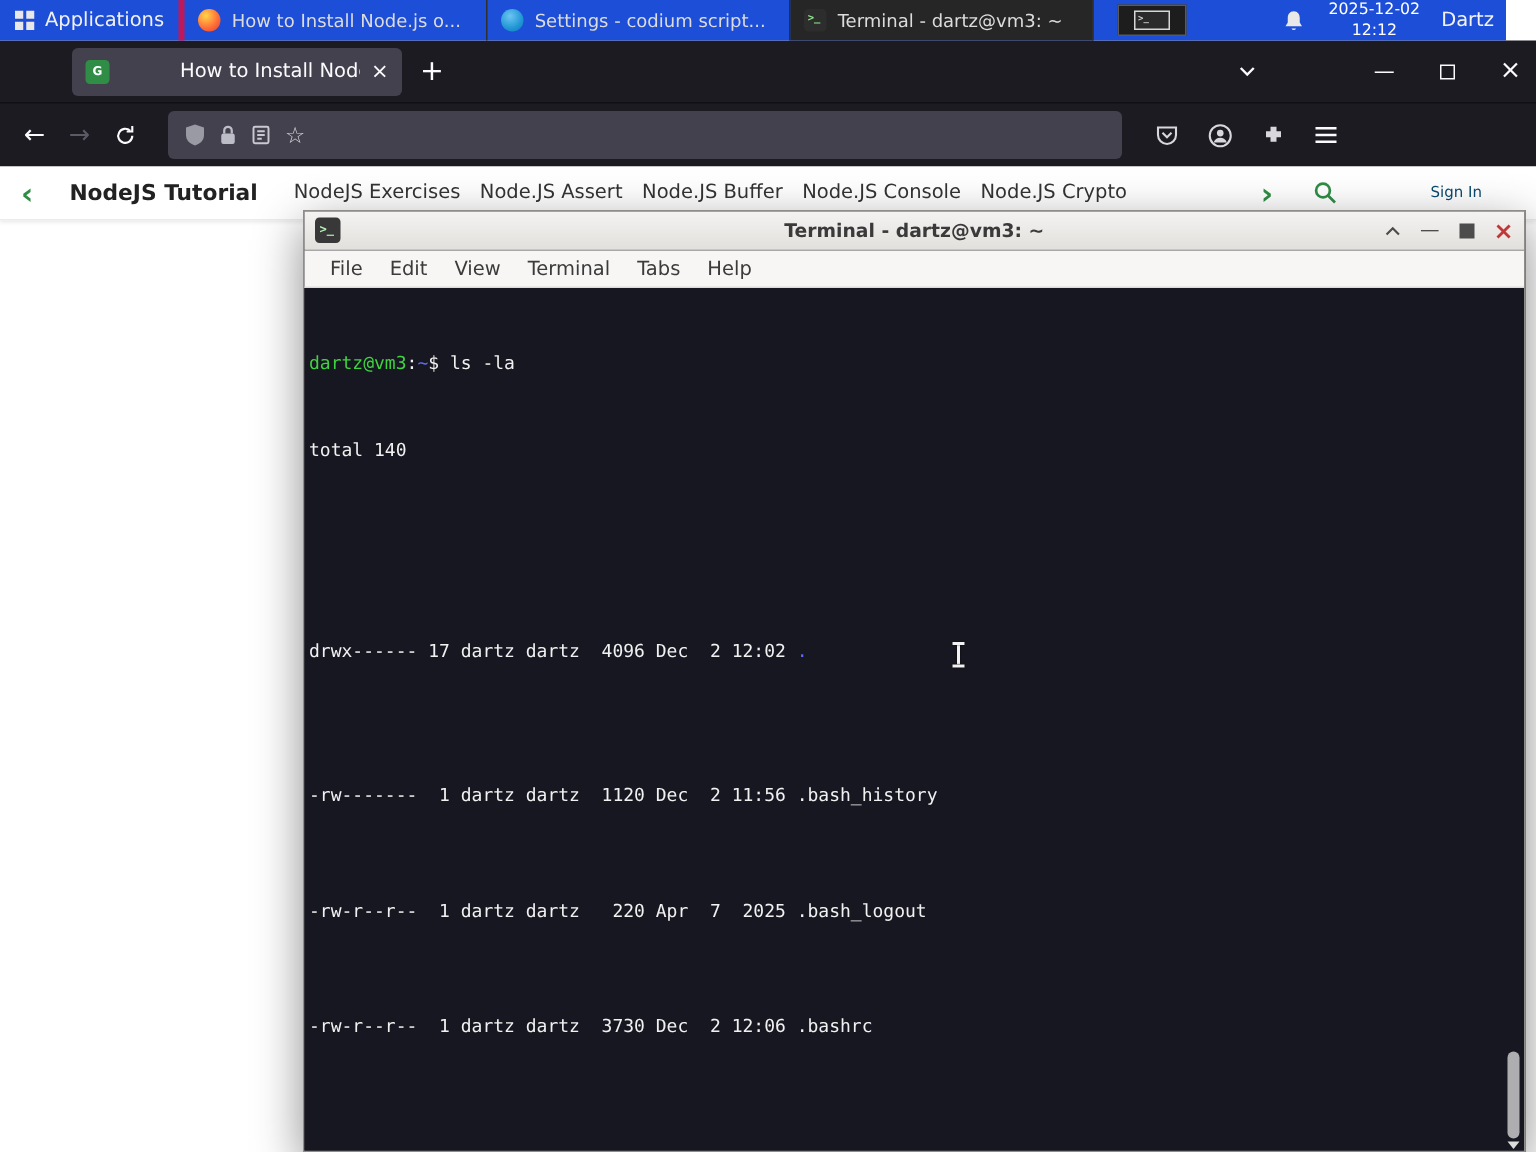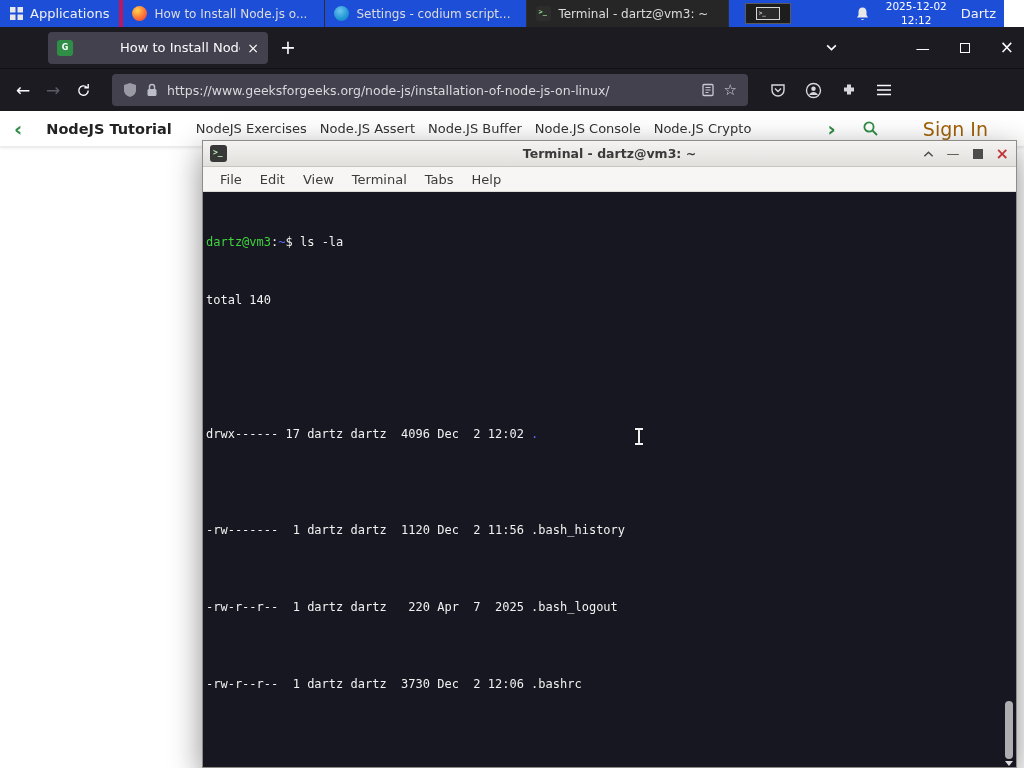--- a/index.html
+++ b/index.html
@@ -62,21 +62,21 @@
 
   
   .gfgbar { height:36px; background:#ffffff; display:flex; align-items:center; padding:0 14px;
             gap:24px; border-bottom:1px solid #ececec; box-shadow:0 1px 3px rgba(0,0,0,.10);
             position:relative; z-index:2; }
   .gfg-back, .gfg-fwd { color:#2f8d46; font-size:20px; font-weight:bold; line-height:1; }
   .gfg-title { font-size:14.5px; font-weight:bold; color:#222; white-space:nowrap; }
   .gfg-links { display:flex; gap:13px; overflow:hidden; flex:1; }
   .gfg-link { font-size:13px; color:#333; white-space:nowrap; }
   .gfg-search { display:flex; align-items:center; margin-left:2px; }
-  .gfg-signin { font-size:19px; color:#a16207; margin:0 22px 0 20px; white-space:nowrap; }
+  .gfg-signin { font-size:10px; color:#0c4a6e; margin:0 22px 0 38px; white-space:nowrap; }
 
   
   .term { position:absolute; left:202px; top:140px; width:815px; height:628px;
           border:1px solid #8f8d89; box-shadow:0 10px 30px rgba(0,0,0,.45);
           display:flex; flex-direction:column; z-index:10; background:#171721; }
   .term-title { height:26px; background:linear-gradient(#f4f3f1,#e2e0dd); border-bottom:1px solid #c9c6c1;
           display:flex; align-items:center; padding:0 7px; position:relative; flex-shrink:0; }
   .term-icon { width:17px; height:17px; border-radius:3px; background:#383838; position:relative; z-index:1;}
   .term-icon::after { content:">_"; position:absolute; left:3px; top:3px; color:#b7f3b7;
           font:bold 8px "DejaVu Sans Mono",monospace; }
@@ -189,21 +189,20 @@
         </svg>
     </span>
     <div class="urlbar">
       <svg width="14" height="16" viewBox="0 0 14 16">
           <path d="M7 1l6 2v5c0 4-3 6-6 7-3-1-6-3-6-7V3z" fill="#9a9aa5"></path>
         </svg>
       <svg width="12" height="14" viewBox="0 0 12 14">
           <rect x="1.5" y="6" width="9" height="7" rx="1.5" fill="#bdbdc7"></rect>
           <path d="M3.5 6V4a2.5 2.5 0 0 1 5 0v2" fill="none" stroke="#bdbdc7" stroke-width="1.5"></path>
         </svg>
-      <span class="url-text">https://www.geeksforgeeks.org/node-js/installation-of-node-js-on-linux/</span>
       <svg width="14" height="14" viewBox="0 0 14 14">
           <rect x="2" y="1.5" width="10" height="11" rx="1" fill="none" stroke="#c9c9d1" stroke-width="1.3"></rect>
           <path d="M4.5 4.5h5M4.5 7h5M4.5 9.5h3" stroke="#c9c9d1" stroke-width="1.2"></path>
         </svg>
       <span class="url-star">☆</span>
     </div>
     <div class="nav-right">
       <svg width="16" height="16" viewBox="0 0 16 16">
           <path d="M2 3h12v5a6 6 0 0 1-12 0z" fill="none" stroke="#d7d7dc" stroke-width="1.4"></path>
           <path d="M5 6.5l3 3 3-3" fill="none" stroke="#d7d7dc" stroke-width="1.4"></path>

